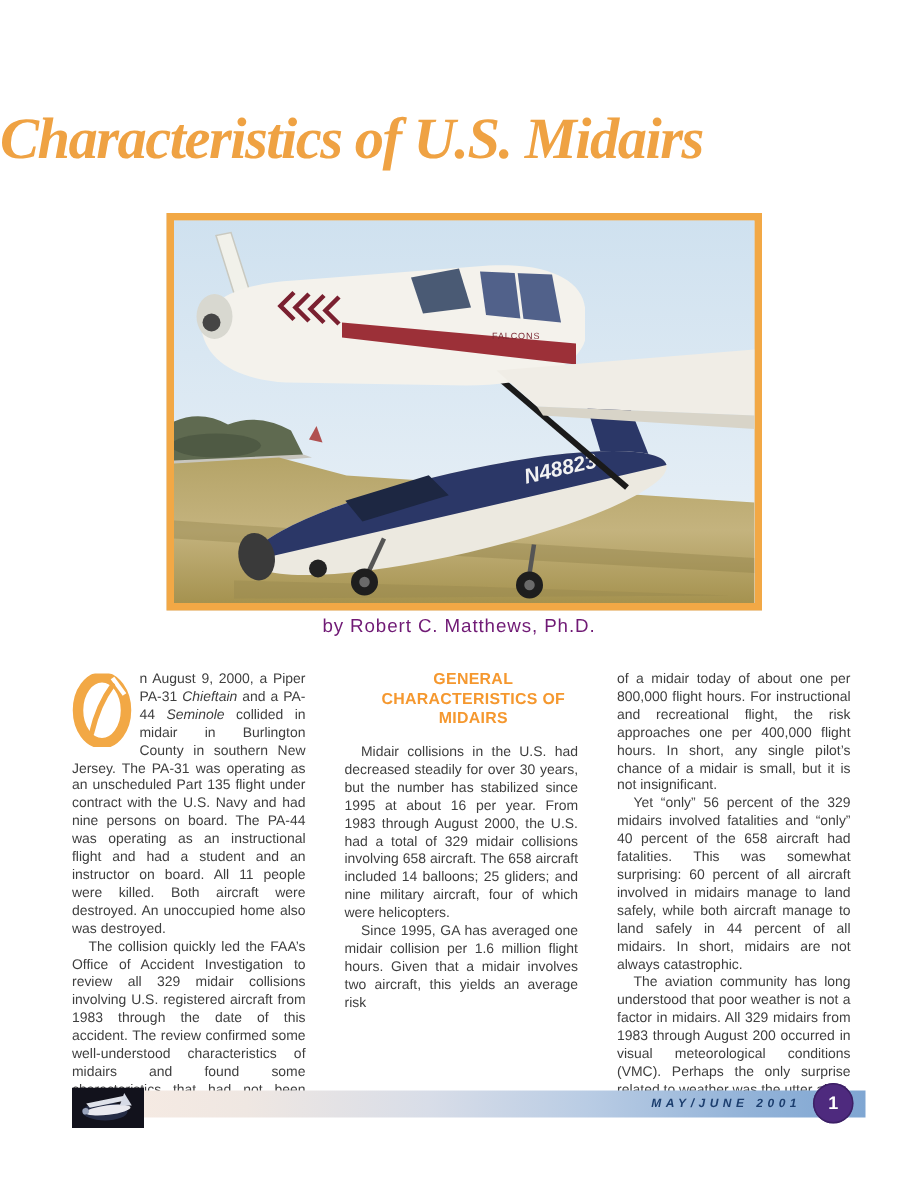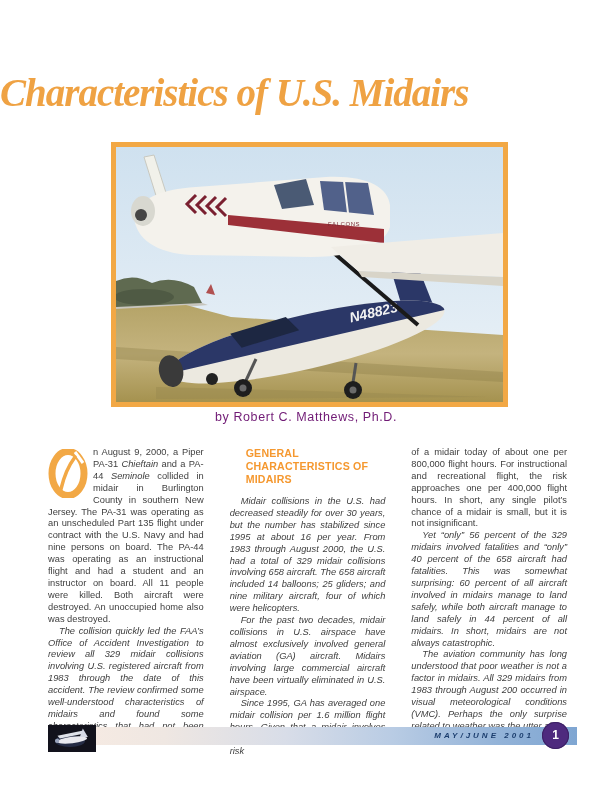--- a/index.html
+++ b/index.html
@@ -14,24 +14,24 @@
   .photo-frame{position:absolute;left:111px;top:142px;width:387px;height:255px;
                border:5px solid #F2A845;background:#d9e7f2;}
   .photo-frame svg{display:block;}
 
   .byline{position:absolute;top:410px;left:0;width:612px;text-align:center;
           font-size:12.5px;letter-spacing:0.6px;color:#701a75;}
 
   .columns{position:absolute;left:48px;top:447px;width:519px;display:flex;gap:26px;}
   .col{width:158px;font-size:9.3px;line-height:11.9px;text-align:justify;color:#3e3e3e;}
   .para{margin:0;}
-  .indent{text-indent:11px;font-style:italic;}
+  .indent{text-indent:11px;}
   .ital{font-style:italic;}
   .section-heading{margin:0 0 10px 16px;font-size:10.6px;line-height:13px;font-weight:bold;
-                   color:#F5982F;text-align:left;letter-spacing:0.2px;}
+                   color:#F5982F;text-align:center;letter-spacing:0.2px;}
   .dropcap-wrap{float:left;width:40px;height:49px;margin:2px 5px 1px 0;}
 
   .footer-bar{position:absolute;left:48px;top:727px;width:529px;height:18px;
               background:linear-gradient(to right,#f9ece3 0%,#efe7e2 22%,#d8dde8 45%,
                          #b9cce4 65%,#93b3d8 85%,#7fa6d2 100%);}
   .footer-issue{position:absolute;top:727px;right:78px;height:14px;line-height:18px;
                 font-size:8px;font-weight:bold;font-style:italic;letter-spacing:3px;
                 color:#1c3e6e;}
   .page-circle{position:absolute;left:542px;top:722px;width:27px;height:27px;border-radius:50%;
                background:#4e2a7e;color:#ffffff;text-align:center;line-height:27px;
@@ -127,21 +127,20 @@
             <path d="M27,8 C21,16 16,27 13,40" fill="none" stroke="#F2A845" stroke-width="3.5" stroke-linecap="round"></path>
           </svg>
         </span><span>n August 9, 2000, a Piper PA-31 </span><span class="ital">Chieftain</span><span> and a PA-44 </span><span class="ital">Seminole</span><span> collided in midair in Burlington County in southern New Jersey. The PA-31 was operating as an unscheduled Part 135 flight under contract with the U.S. Navy and had nine persons on board. The PA-44 was operating as an instructional flight and had a student and an instructor on board. All 11 people were killed. Both aircraft were destroyed. An unoccupied home also was destroyed.</span>
       </p>
       <p class="para indent">The collision quickly led the FAA’s Office of Accident Investigation to review all 329 midair collisions involving U.S. registered aircraft from 1983 through the date of this accident. The review confirmed some well-understood characteristics of midairs and found some characteristics that had not been identified in the past.</p>
     </div>
 
     <div class="col">
       <h2 class="section-heading">GENERAL CHARACTERISTICS OF MIDAIRS</h2>
       <p class="para indent">Midair collisions in the U.S. had decreased steadily for over 30 years, but the number has stabilized since 1995 at about 16 per year. From 1983 through August 2000, the U.S. had a total of 329 midair collisions involving 658 aircraft. The 658 aircraft included 14 balloons; 25 gliders; and nine military aircraft, four of which were helicopters.</p>
-      <p class="para indent">For the past two decades, midair collisions in U.S. airspace have almost exclusively involved general aviation (GA) aircraft. Midairs involving large commercial aircraft have been virtually eliminated in U.S. airspace.</p>
       <p class="para indent">Since 1995, GA has averaged one midair collision per 1.6 million flight hours. Given that a midair involves two aircraft, this yields an average risk</p>
     </div>
 
     <div class="col">
       <p class="para">of a midair today of about one per 800,000 flight hours. For instructional and recreational flight, the risk approaches one per 400,000 flight hours. In short, any single pilot’s chance of a midair is small, but it is not insignificant.</p>
       <p class="para indent">Yet “only” 56 percent of the 329 midairs involved fatalities and “only” 40 percent of the 658 aircraft had fatalities. This was somewhat surprising: 60 percent of all aircraft involved in midairs manage to land safely, while both aircraft manage to land safely in 44 percent of all midairs. In short, midairs are not always catastrophic.</p>
       <p class="para indent">The aviation community has long understood that poor weather is not a factor in midairs. All 329 midairs from 1983 through August 200 occurred in visual meteorological conditions (VMC). Perhaps the only surprise related to weather was the utter ab-</p>
     </div>
   </div>
 

